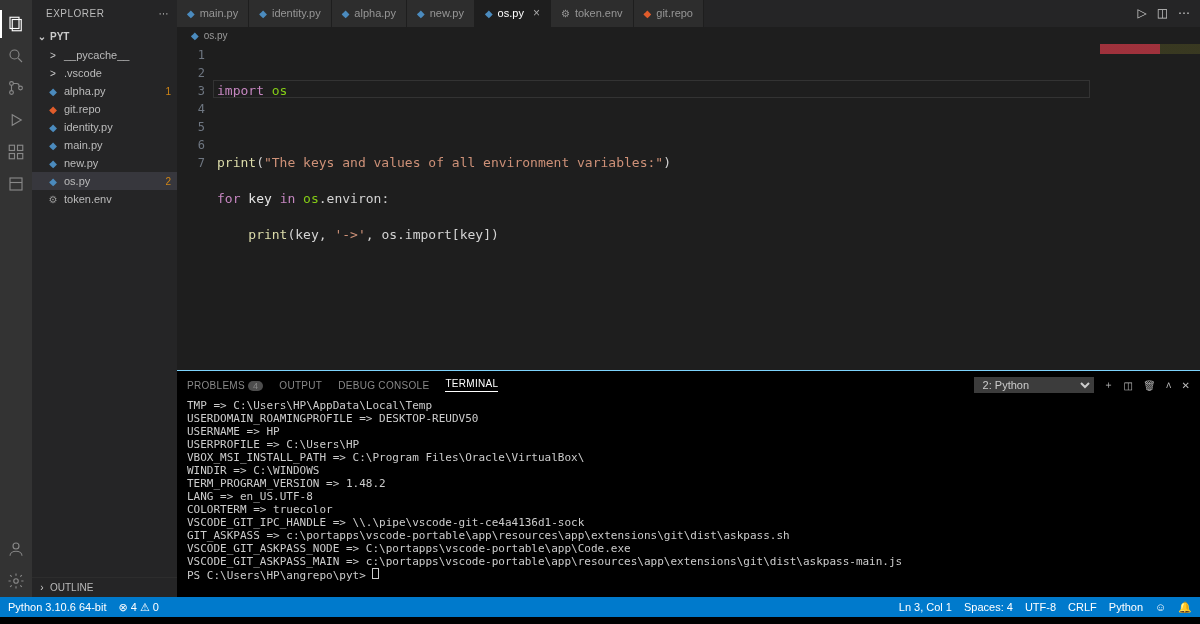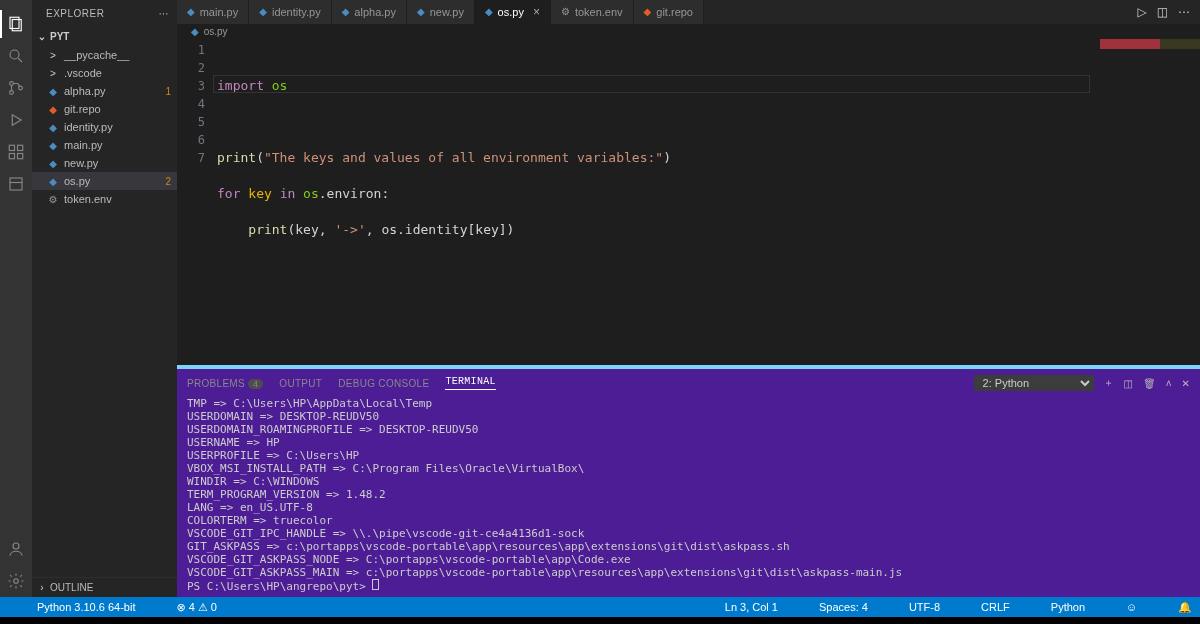--- a/index.html
+++ b/index.html
@@ -153,38 +153,38 @@
   border:1px solid #333;
   pointer-events:none;
 }
 .minimap {
   position:absolute; right:0; top:0;
   width:100px; height:10px;
   background:linear-gradient(to right,#d73a49 0%,#d73a49 60%,#442 60%,#442 100%);
   opacity:0.7;
 }
 .tk-kw{color:#c586c0;} .tk-mod{color:#84cc16;} .tk-fn{color:#dcdcaa;}
-.tk-str{color:#ce9178;} .tk-var{color:#eab308;} .tk-op{color:#d4d4d4;}
+.tk-str{color:#ce9178;} .tk-var{color:#e5e5e5;} .tk-op{color:#d4d4d4;}
 
 .panels {
   height: 236px;
-  background:#4c1d95;
-  border-top:4px solid #7dd3fc;
+  background:#000000;
+  border-top:1px solid #7dd3fc;
   display:flex; flex-direction:column;
 }
 .panel-tabs {
   height:28px;
   display:flex; align-items:center;
   padding:0 10px;
   gap:16px;
   font-size:10px;
   color:#888;
 }
 .panel-tab { cursor:pointer; letter-spacing:0.3px; }
-.panel-tab.active { color:#fff; border-bottom:1px solid #fff; padding-bottom:2px;font-family:Liberation Mono, monospace;}
+.panel-tab.active { color:#fff; border-bottom:1px solid #fff; padding-bottom:2px;}
 .panel-tab .ct { background:#4d4d4d; border-radius:8px; padding:0 5px; margin-left:3px; font-size:9px;}
 .panel-right { margin-left:auto; display:flex; align-items:center; gap:10px; color:#bbb; }
 .panel-right select {
   background:#3c3c3c; color:#ccc; border:1px solid #3c3c3c;
   font-size:11px; padding:0 4px; width:120px;
 }
 .terminal {
   flex:1;
   overflow:hidden;
   padding:0 10px 4px 10px;
@@ -199,21 +199,21 @@
 .status-bar {
   height:20px;
   background:#007acc;
   display:flex; align-items:center;
   color:#fff;
   font-size:11px;
   padding:0 8px;
   gap:12px;
 }
 .status-bar .sb-right { margin-left:auto; display:flex; gap:12px; align-items:center;}
-.sb-item{cursor:pointer;margin-left:29px;}
+.sb-item{cursor:pointer;}
 .taskbar { height:7px; background:#000; }
 </style>
 </head>
 <body>
 
 <div class="main-area">
 
   <div class="activity-bar">
     <div class="act-icon active">
         <svg viewBox="0 0 24 24" fill="none" stroke="currentColor" stroke-width="1.5">
@@ -374,21 +374,21 @@
           <div>5</div>
           <div>6</div>
           <div>7</div>
         </div>
       <div class="code-lines">
 <div class="hl-line" style="top:36px"></div>
 <div><span class="tk-kw">import</span><span class="tk-mod"> os</span></div>
 <div> </div>
 <div><span class="tk-fn">print</span><span class="tk-op">(</span><span class="tk-str">"The keys and values of all environment variables:"</span><span class="tk-op">)</span></div>
 <div><span class="tk-kw">for</span><span class="tk-var"> key </span><span class="tk-kw">in</span><span class="tk-mod"> os</span><span class="tk-op">.environ:</span></div>
-<div><span>    </span><span class="tk-fn">print</span><span class="tk-op">(key, </span><span class="tk-str">'-&gt;'</span><span class="tk-op">, os.identity[key])</span></div>
+<div><span>    </span><span class="tk-fn">print</span><span class="tk-op">(key, </span><span class="tk-str">'-&gt;'</span><span class="tk-op">, os.import[key])</span></div>
 <div> </div>
 <div> </div>
         <div class="minimap"></div>
       </div>
     </div>
 
     <div class="panels">
       <div class="panel-tabs">
         <span class="panel-tab"><span>PROBLEMS</span><span class="ct">4</span></span>
         <span class="panel-tab">OUTPUT</span>
@@ -398,21 +398,20 @@
           <select><option>2: Python</option></select>
           <span>＋</span>
           <span>◫</span>
           <span>🗑</span>
           <span>˄</span>
           <span>✕</span>
         </div>
       </div>
       <div class="terminal" id="terminal">
           <div class="line">TMP =&gt; C:\Users\HP\AppData\Local\Temp</div>
-          <div class="line">USERDOMAIN =&gt; DESKTOP-REUDV50</div>
           <div class="line">USERDOMAIN_ROAMINGPROFILE =&gt; DESKTOP-REUDV50</div>
           <div class="line">USERNAME =&gt; HP</div>
           <div class="line">USERPROFILE =&gt; C:\Users\HP</div>
           <div class="line">VBOX_MSI_INSTALL_PATH =&gt; C:\Program Files\Oracle\VirtualBox\</div>
           <div class="line">WINDIR =&gt; C:\WINDOWS</div>
           <div class="line">TERM_PROGRAM_VERSION =&gt; 1.48.2</div>
           <div class="line">LANG =&gt; en_US.UTF-8</div>
           <div class="line">COLORTERM =&gt; truecolor</div>
           <div class="line">VSCODE_GIT_IPC_HANDLE =&gt; \\.\pipe\vscode-git-ce4a4136d1-sock</div>
           <div class="line">GIT_ASKPASS =&gt; c:\portapps\vscode-portable\app\resources\app\extensions\git\dist\askpass.sh</div>

